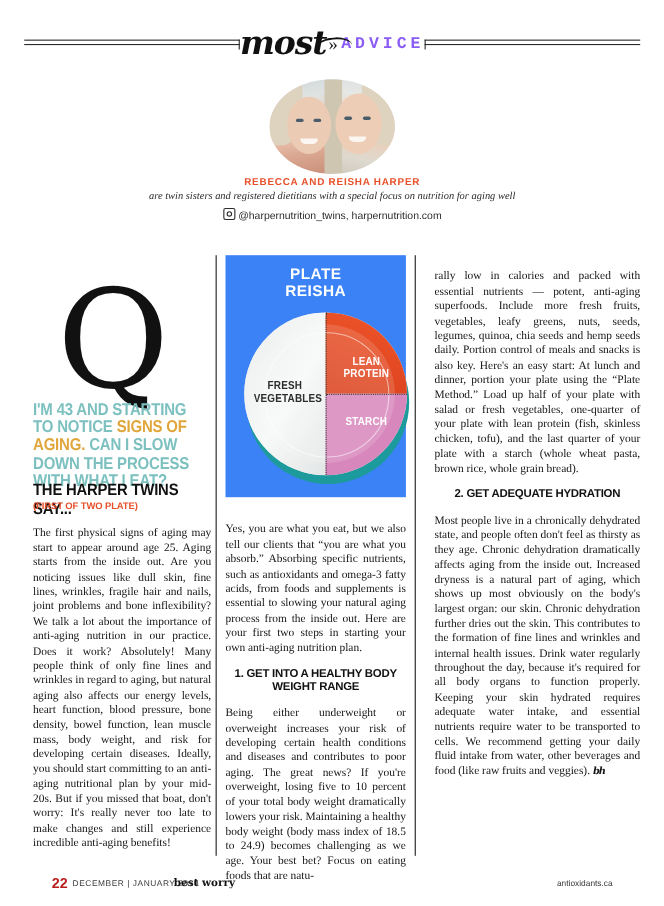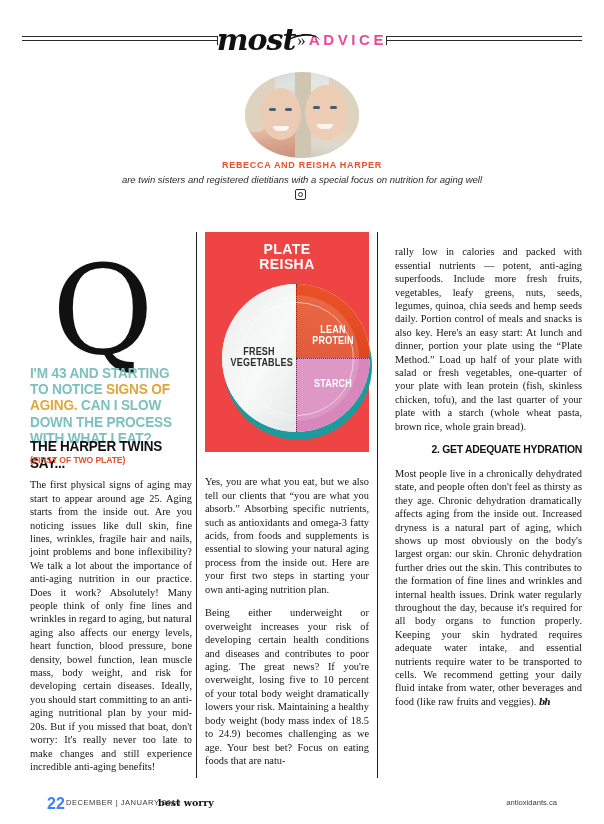--- a/index.html
+++ b/index.html
@@ -16,22 +16,22 @@
   .rule-group .r2{top:4px;}
   .rule-group .cap{position:absolute;width:1px;height:9px;background:#2a2a2a;top:0;}
   .rule-group.left .cap{right:0;}
   .rule-group.right .cap{left:0;}
 
   .mast-title{position:absolute;left:0;top:-6px;width:604px;text-align:center;
               white-space:nowrap;}
   .mast-best{font-family:"DejaVu Serif",serif;font-style:italic;font-weight:bold;
              font-size:30px;letter-spacing:-1px;color:#111;vertical-align:-2px;}
   .mast-chev{font-size:17px;color:#1b1b1b;margin:0 3px 0 2px;vertical-align:2px;}
-  .mast-advice{font-family:Liberation Sans, sans-serif;font-weight:bold;
-               font-size:15px;letter-spacing:3.6px;color:#ec4899;vertical-align:3px;}
+  .mast-advice{font-family:Liberation Mono, monospace;font-weight:bold;
+               font-size:15px;letter-spacing:3.6px;color:#8b5cf6;vertical-align:3px;}
   .swash{position:absolute;left:286px;top:6px;width:34px;height:9px;
          border-top:2px solid #111;border-radius:60% 60% 0 0/100% 100% 0 0;
          transform:rotate(-6deg);}
 
   
   .portrait{position:absolute;left:245px;top:72px;width:114px;height:86px;
             border-radius:57px/43px;overflow:hidden;}
   .ph{position:absolute;top:0;height:100%;width:50%;}
   .ph.l{left:0;background:linear-gradient(170deg,#cfd6d8 0%,#dfe3e2 22%,#eccdbd 46%,#e7bda8 62%,#d9a690 78%,#c98f79 100%);}
   .ph.r{left:50%;background:linear-gradient(190deg,#d7dcdc 0%,#e6e8e5 20%,#efd2c2 45%,#ead0bb 63%,#ded9cf 82%,#cfc8bc 100%);}
@@ -43,21 +43,21 @@
   .h2{right:0;border-radius:0 0 0 60%;}
   .hmid{position:absolute;left:50px;top:0;width:16px;height:86px;background:#cfc6b2;}
   .eyes{position:absolute;height:3px;width:7px;background:#4a5d6b;border-radius:2px;}
   .smile{position:absolute;height:5px;width:16px;background:#fbf6f2;border-radius:0 0 9px 9px;}
 
   
   .byline-name{position:absolute;left:0;top:160px;width:604px;text-align:center;
                font-family:"Liberation Sans",sans-serif;font-weight:bold;font-size:9px;
                letter-spacing:.7px;color:#e8502a;}
   .byline-desc{position:absolute;left:80px;top:174px;width:444px;text-align:center;
-               font-family:Liberation Sans, sans-serif;font-style:italic;font-size:9.5px;
+               font-family:Liberation Serif, serif;font-style:italic;font-size:9.5px;
                color:#2c2c2c;}
   .byline-social{position:absolute;left:0;top:189px;width:604px;text-align:center;
                  font-family:"Liberation Sans",sans-serif;font-size:9.5px;color:#2c2c2c;}
   .ig-glyph{display:inline-block;width:9px;height:9px;border:1.3px solid #2c2c2c;
             border-radius:2px;position:relative;vertical-align:-1px;margin-right:3px;}
   .ig-glyph::after{content:"";position:absolute;left:2px;top:2px;width:3px;height:3px;
             border:1.2px solid #2c2c2c;border-radius:50%;}
 
   .vrule{position:absolute;width:1px;background:#1d1d1d;}
   .vr1{left:196px;top:232px;height:546px;}
@@ -77,21 +77,21 @@
             font-weight:bold;font-size:15px;letter-spacing:-.2px;color:#111;
             transform:scaleX(.9);transform-origin:left top;}
   .saysub{position:absolute;left:30px;top:455px;width:180px;
           font-family:"Liberation Sans",sans-serif;font-weight:bold;font-size:8.6px;
           letter-spacing:-.1px;color:#e8502a;}
   .col1body{position:absolute;left:30px;top:468px;width:162px;
             font-size:10.4px;line-height:13.4px;text-align:justify;color:#141414;}
 
   
   .plate-box{position:absolute;left:205px;top:232px;width:164px;height:220px;
-             background:#ef4444;}
+             background:#3b82f6;}
   .plate-title{position:absolute;left:0;top:10px;width:164px;text-align:center;
                font-family:"Liberation Sans",sans-serif;font-weight:bold;
                font-size:14px;line-height:15px;letter-spacing:.4px;color:#ffffff;}
   .plate{position:absolute;left:17px;top:52px;width:152px;height:152px;}
   .plate-shadow{position:absolute;left:2px;top:8px;width:148px;height:148px;
                 border-radius:50%;background:#1d9a9c;}
   .plate-disc{position:absolute;left:0;top:0;width:148px;height:148px;
               border-radius:50%;overflow:hidden;background:#e9ecec;}
   .half-left{position:absolute;left:0;top:0;width:74px;height:148px;
              background:linear-gradient(120deg,#eceeee,#f7f8f8 55%,#e3e6e6);}
@@ -111,30 +111,30 @@
              font-weight:bold;text-align:center;line-height:11px;letter-spacing:.2px;
              transform:scaleX(.86);}
   .lbl-veg{left:4px;top:62px;width:66px;font-size:10.5px;color:#2d2d2d;}
   .lbl-pro{left:80px;top:40px;width:62px;font-size:10.5px;color:#ffffff;}
   .lbl-sta{left:80px;top:94px;width:62px;font-size:10.5px;color:#ffffff;}
 
   .col2body{position:absolute;left:205px;top:465px;width:164px;
             font-size:10.4px;line-height:13.4px;text-align:justify;color:#141414;}
   .sechead{font-family:"Liberation Sans",sans-serif;font-weight:bold;font-size:10.4px;
            line-height:12.4px;letter-spacing:-.25px;color:#111;margin-top:11px;
-           margin-bottom:2px;text-align:right;}
+           margin-bottom:2px;text-align:center;}
   .col3body{position:absolute;left:395px;top:235px;width:187px;
             font-size:10.4px;line-height:13.4px;text-align:justify;color:#141414;}
   .endmark{font-family:"DejaVu Serif",serif;font-style:italic;font-weight:bold;
            font-size:9px;letter-spacing:-1px;}
 
   
   .footer{position:absolute;left:0;top:795px;width:604px;height:16px;}
   .pg-num{position:absolute;left:47px;top:0;font-family:"Liberation Sans",sans-serif;
-          font-weight:bold;font-size:16px;color:#3b82f6;}
+          font-weight:bold;font-size:13px;color:#b91c1c;}
   .f-date{position:absolute;left:66px;top:3px;font-family:"Liberation Sans",sans-serif;
           font-size:7.6px;letter-spacing:.5px;color:#3a3a3a;}
   .f-mag{position:absolute;left:158px;top:2px;font-family:"DejaVu Serif",serif;
          font-weight:bold;font-size:9.5px;color:#111;}
   .f-url{position:absolute;right:47px;top:3px;font-family:"Liberation Sans",sans-serif;
          font-size:7.6px;color:#3a3a3a;}
 </style>
 </head>
 <body>
 
@@ -167,21 +167,21 @@
   <div class="eyes" style="left:40px;top:36px;"></div>
   <div class="eyes" style="left:68px;top:34px;"></div>
   <div class="eyes" style="left:85px;top:34px;"></div>
   <div class="smile" style="left:28px;top:54px;"></div>
   <div class="smile" style="left:72px;top:52px;"></div>
 </div>
 
 <div class="byline-name">REBECCA AND REISHA HARPER</div>
 <div class="byline-desc">are twin sisters and registered dietitians with a special focus on nutrition for aging well</div>
 <div class="byline-social">
-  <span class="ig-glyph"></span>
+  <span class="ig-glyph"></span><span>@harpernutrition_twins, harpernutrition.com</span>
 </div>
 
 <div class="vrule vr1"></div>
 <div class="vrule vr2"></div>
 
 <div class="qmark">Q</div>
 
 <div class="question">
   <span>I'M 43 AND STARTING TO NOTICE </span><span class="hl">SIGNS OF AGING.</span><span> CAN I SLOW DOWN THE PROCESS WITH WHAT I EAT?</span>
 </div>
@@ -210,20 +210,21 @@
       <div class="divider-h"></div>
     </div>
     <div class="plate-lbl lbl-veg">FRESH VEGETABLES</div>
     <div class="plate-lbl lbl-pro">LEAN PROTEIN</div>
     <div class="plate-lbl lbl-sta">STARCH</div>
   </div>
 </div>
 
 <div class="col2body">
   <p>Yes, you are what you eat, but we also tell our clients that “you are what you absorb.” Absorbing specific nutrients, such as antioxidants and omega-3 fatty acids, from foods and supplements is essential to slowing your natural aging process from the inside out. Here are your first two steps in starting your own anti-aging nutrition plan.</p>
+  <div class="sechead">1. GET INTO A HEALTHY BODY WEIGHT RANGE</div>
   <p>Being either underweight or overweight increases your risk of developing certain health conditions and diseases and contributes to poor aging. The great news? If you're overweight, losing five to 10 percent of your total body weight dramatically lowers your risk. Maintaining a healthy body weight (body mass index of 18.5 to 24.9) becomes challenging as we age. Your best bet? Focus on eating foods that are natu-</p>
 </div>
 
 <div class="col3body">
   <p>rally low in calories and packed with essential nutrients — potent, anti-aging superfoods. Include more fresh fruits, vegetables, leafy greens, nuts, seeds, legumes, quinoa, chia seeds and hemp seeds daily. Portion control of meals and snacks is also key. Here's an easy start: At lunch and dinner, portion your plate using the “Plate Method.” Load up half of your plate with salad or fresh vegetables, one-quarter of your plate with lean protein (fish, skinless chicken, tofu), and the last quarter of your plate with a starch (whole wheat pasta, brown rice, whole grain bread).</p>
   <div class="sechead">2. GET ADEQUATE HYDRATION</div>
   <p><span>Most people live in a chronically dehydrated state, and people often don't feel as thirsty as they age. Chronic dehydration dramatically affects aging from the inside out. Increased dryness is a natural part of aging, which shows up most obviously on the body's largest organ: our skin. Chronic dehydration further dries out the skin. This contributes to the formation of fine lines and wrinkles and internal health issues. Drink water regularly throughout the day, because it's required for all body organs to function properly. Keeping your skin hydrated requires adequate water intake, and essential nutrients require water to be transported to cells. We recommend getting your daily fluid intake from water, other beverages and food (like raw fruits and veggies).</span> <span class="endmark">bh</span></p>
 </div>
 
 <div class="footer">

